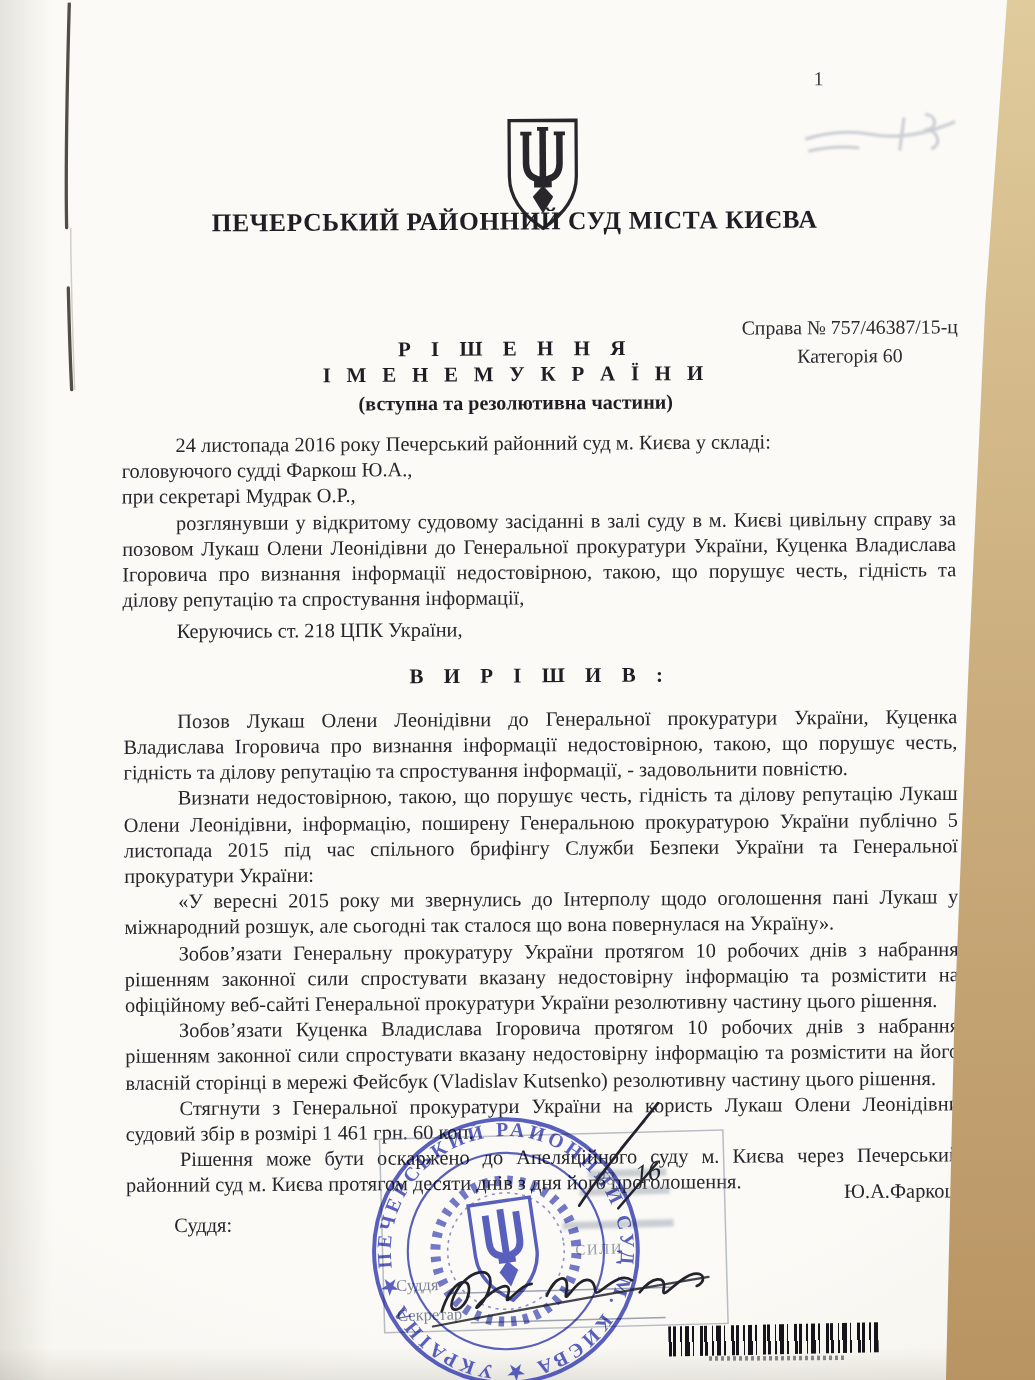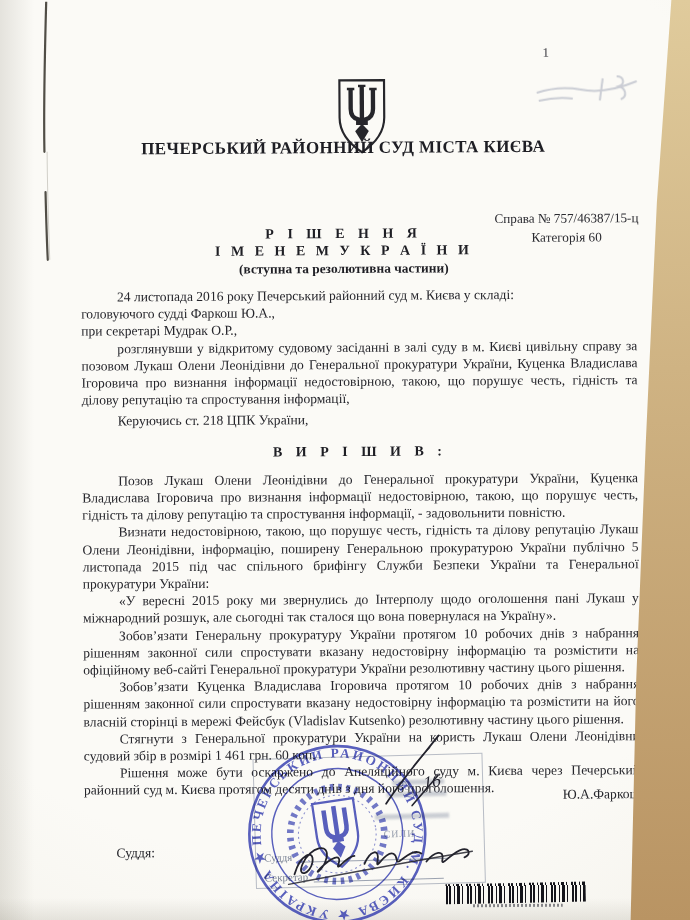--- a/index.html
+++ b/index.html
@@ -35,21 +35,21 @@
 
   .body-text{position:absolute;left:82px;top:287px;width:556px;
         font-size:13.6px;line-height:17.2px;text-align:justify;color:#26262c;}
   .p{text-indent:36px;}
   .noindent{text-indent:0;}
   .gap-top{margin-top:4px;}
   .decided{ text-align:center;font-weight:bold;letter-spacing:5px;font-size:14px;
         margin:14px 0 11px;text-indent:0;color:#1e1e24;}
 
   .judge-name{position:absolute;right:52px;top:788px;font-size:13.6px;}
-  .judge-label{position:absolute;left:114px;top:844px;font-size:13.6px;}
+  .judge-label{position:absolute;left:114px;top:808px;font-size:13.6px;}
 
   
   .stamp-box{position:absolute;left:252px;top:756px;width:228px;height:128px;
         border:1.5px solid rgba(118,128,150,.5);transform:rotate(-1.2deg);
         color:rgba(100,110,132,.85);font-size:11px;}
   .stamp-blur-row{position:absolute;height:5px;background:rgba(130,140,160,.4);filter:blur(1px);}
   .stamp-frag{position:absolute;font-size:10px;letter-spacing:1px;color:rgba(115,125,148,.75);}
   .stamp-row{position:absolute;left:8px;display:flex;align-items:flex-end;gap:6px;}
   .sline{display:inline-block;border-bottom:1px solid rgba(105,115,138,.65);height:10px;}
   .note-print{position:absolute;left:396px;top:779px;font-size:12.5px;color:rgba(120,130,152,.85);transform:rotate(-2deg);}

